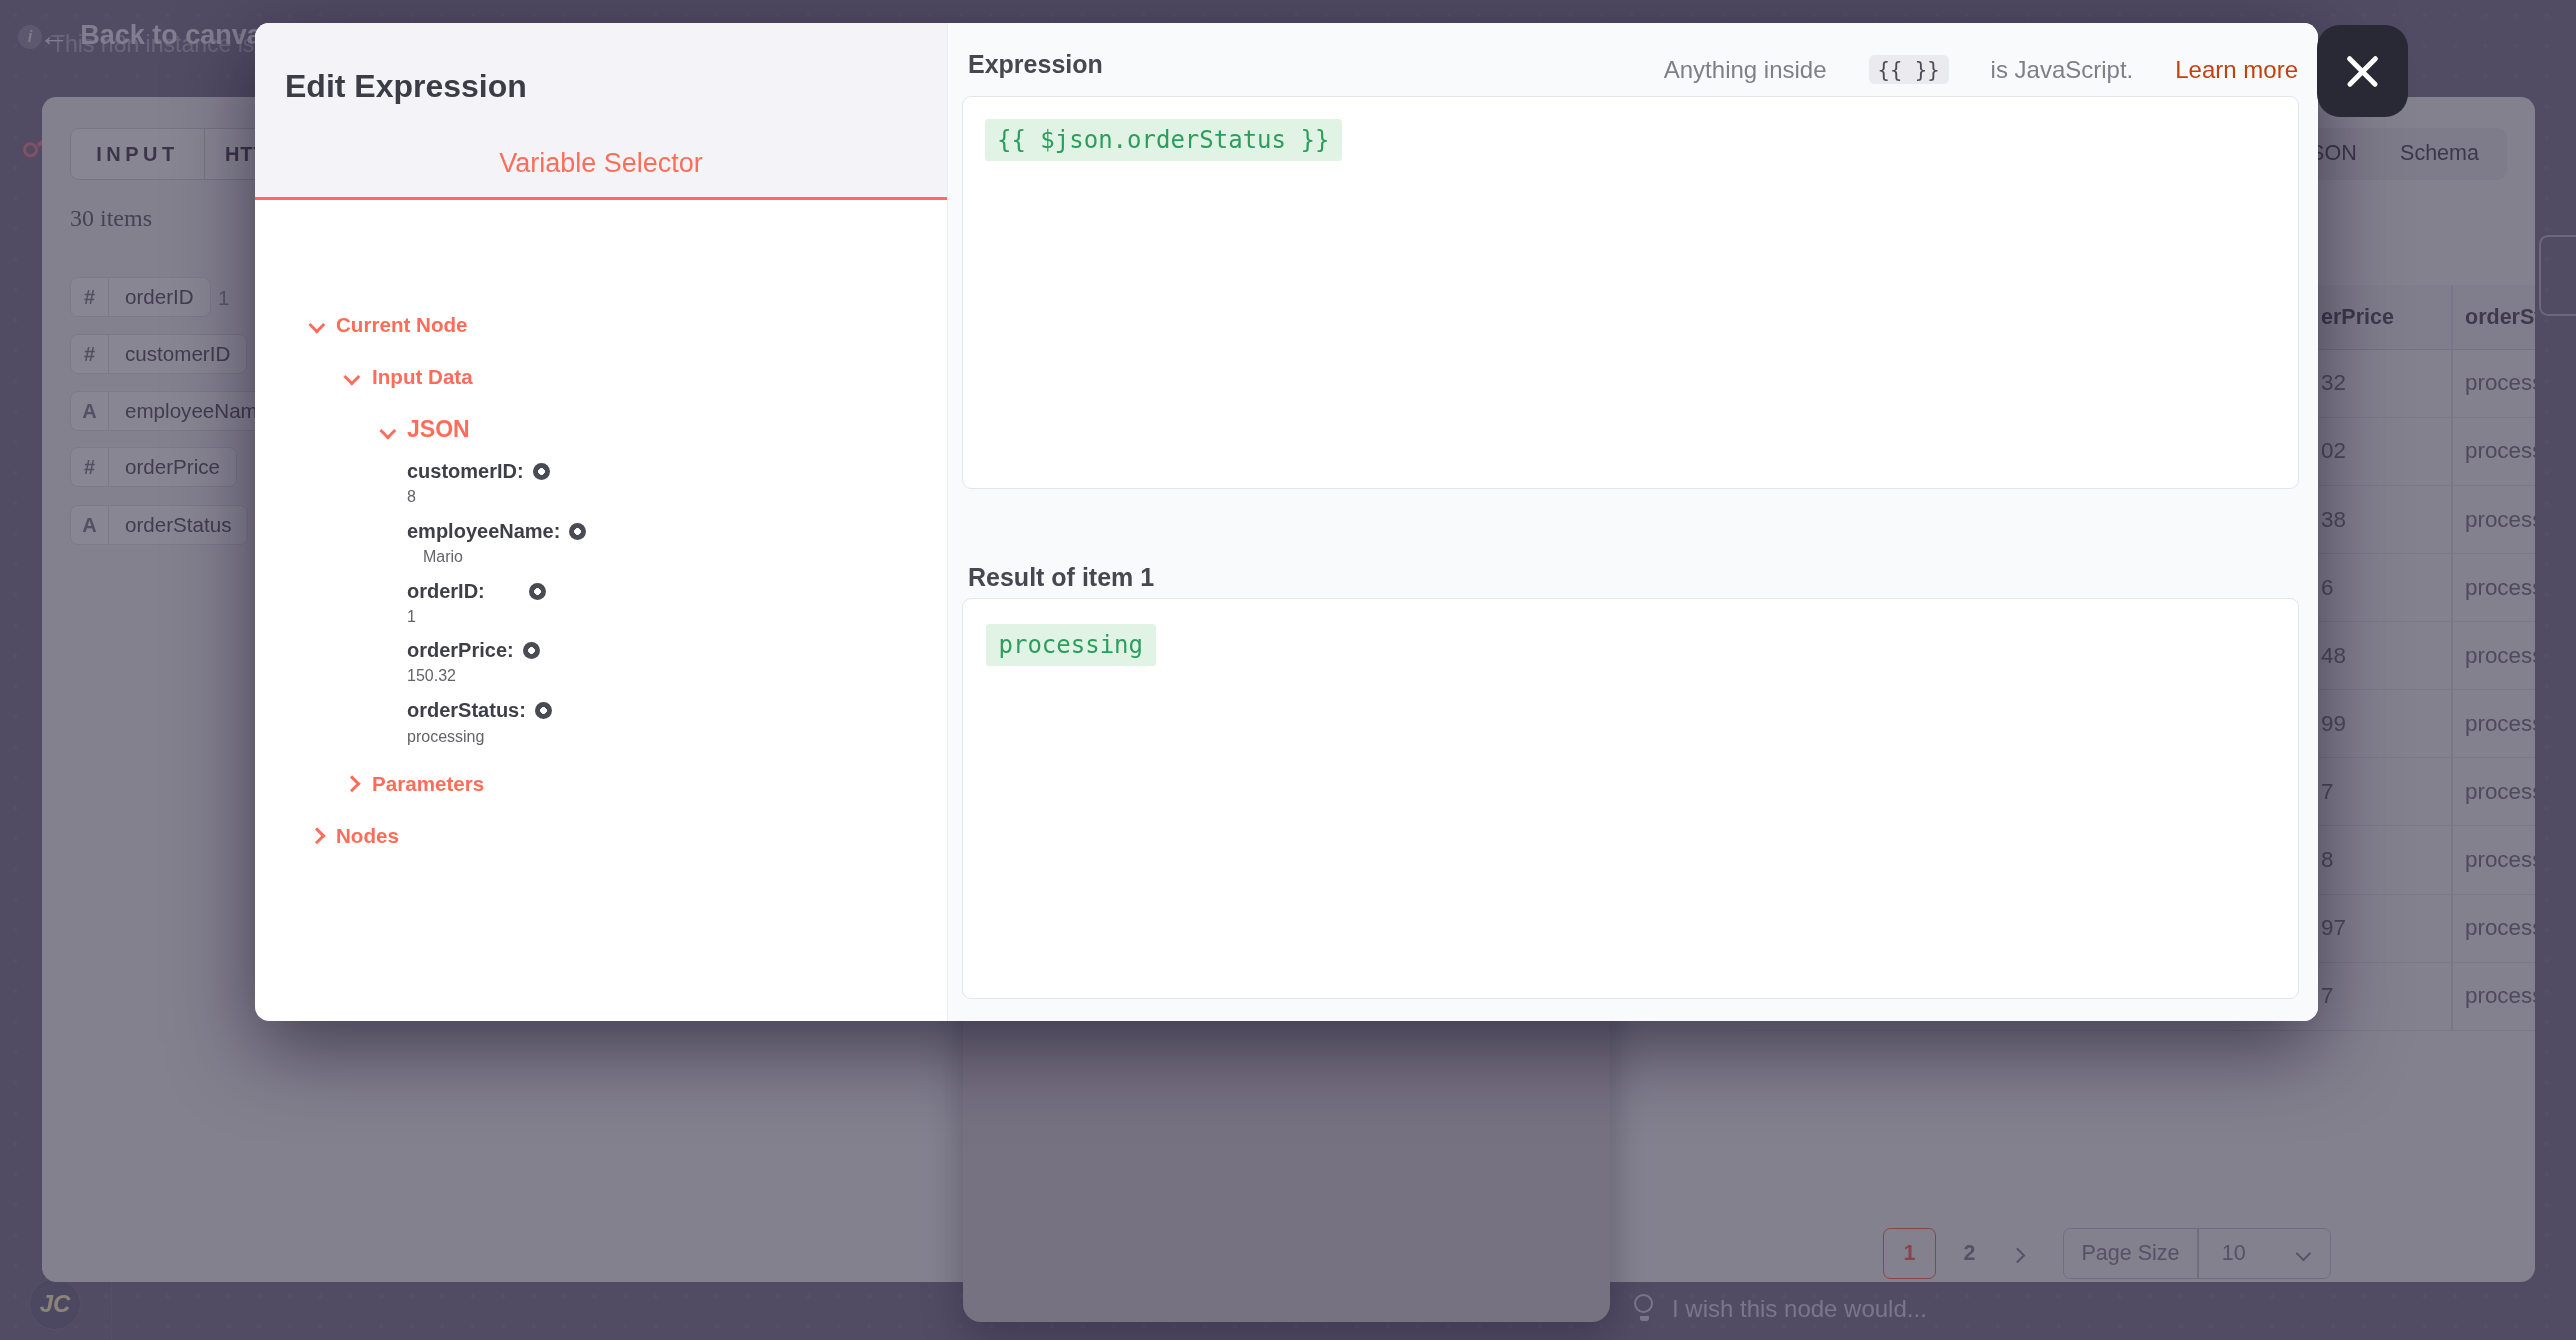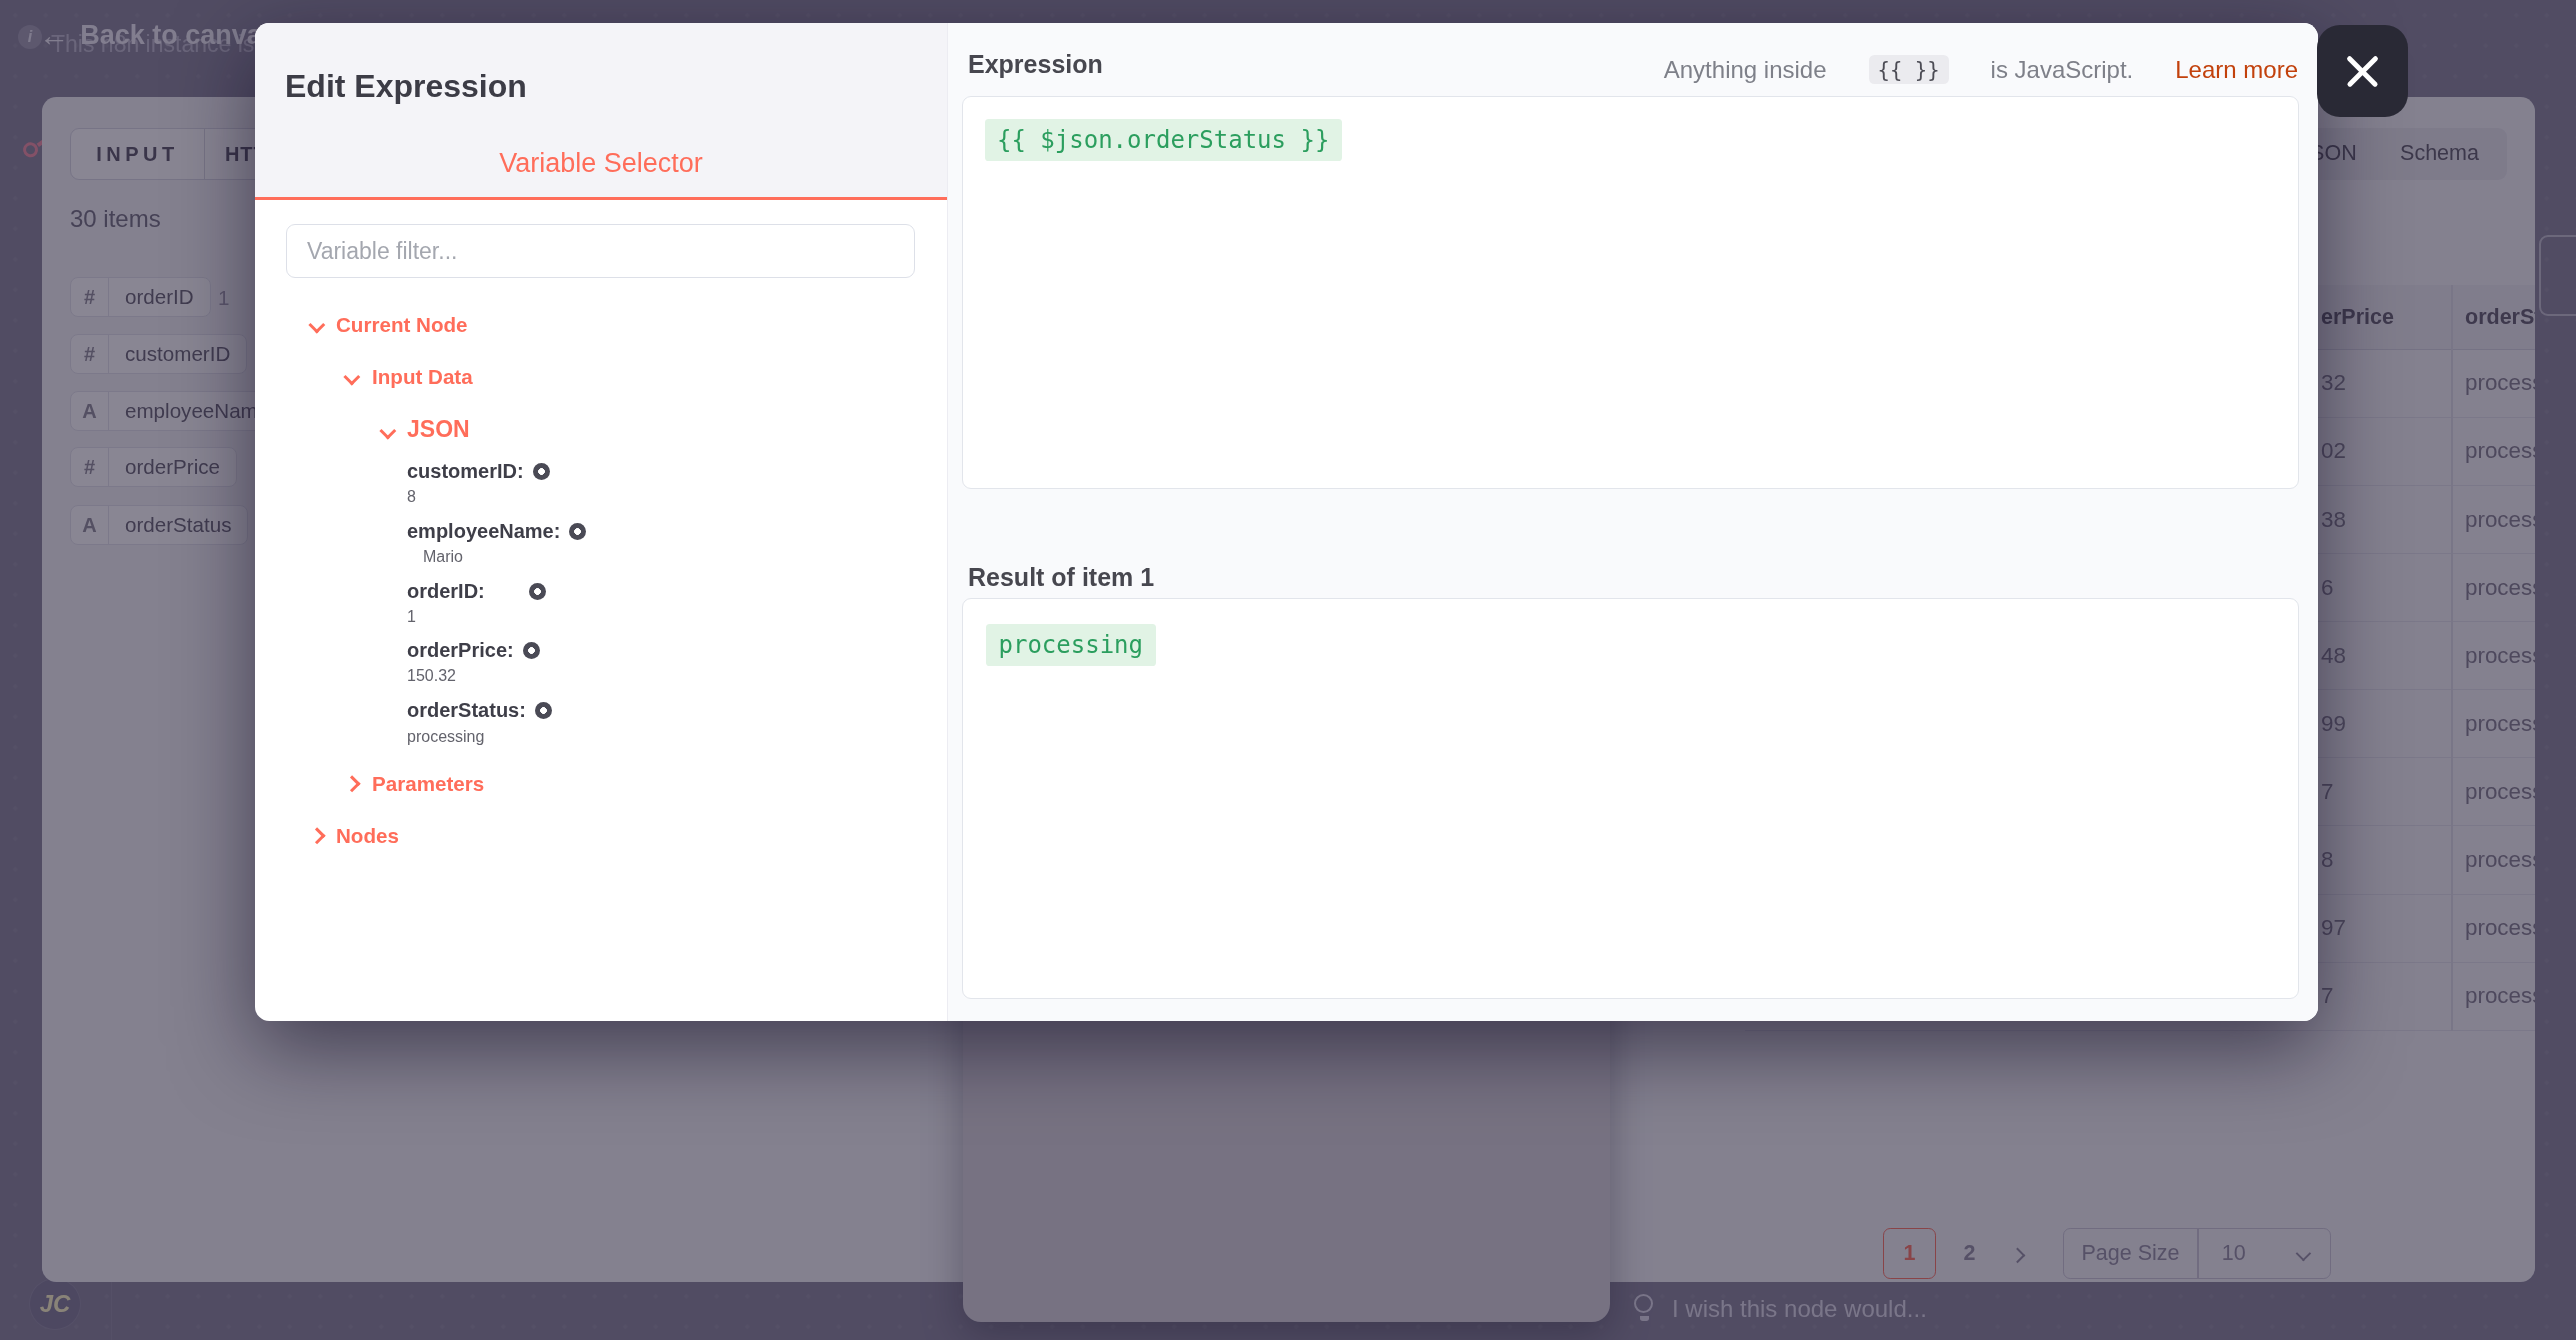--- a/index.html
+++ b/index.html
@@ -129,21 +129,21 @@
     <span class="feedback-text">I wish this node would...</span>
   </div>
   <div class="abs search-frag" style="left:2539px;top:235px;width:54px;height:81px;"></div>
 
   <div class="abs ndv">
 
     <div class="abs seg" style="left:28px;top:31px;width:269px;height:52px;">
       <div class="seg-cell first">INPUT</div>
       <div class="seg-cell src">HTTP</div>
     </div>
-    <div class="abs items-count" style="left:28px;top:108px;">30 items</div>
+    <div class="abs items-count" style="left:28px;top:108px;font-family:Liberation Serif, serif;">30 items</div>
 
     <div class="abs pill" style="top:180px;">
       <span class="pill-type">#</span>
       <span class="pill-name">orderID</span>
     </div>
     <div class="abs pill-preview" style="left:176px;top:189px;">1</div>
     <div class="abs pill" style="top:237px;">
       <span class="pill-type">#</span>
       <span class="pill-name">customerID</span>
     </div>
@@ -225,21 +225,20 @@
 
   <div class="abs overlay"></div>
 
   <div class="abs modal">
 
     <div class="abs mleft-header"></div>
     <div class="abs m-title" style="left:30px;top:45px;">Edit Expression</div>
     <div class="abs m-tab" style="left:0;top:125px;width:692px;text-align:center;">Variable Selector</div>
     <div class="abs m-underline"></div>
 
-    <input class="abs filter-input" style="left: 31px; top: 201px;" placeholder="Variable filter...">
 
     <span class="tchev d" style="left:56px;top:296px;"></span>
     <div class="tree-hd" style="left:81px;top:290px;">Current Node</div>
 
     <span class="tchev d" style="left:91px;top:348px;"></span>
     <div class="tree-hd" style="left:117px;top:342px;">Input Data</div>
 
     <span class="tchev d" style="left:127px;top:402px;"></span>
     <div class="tree-hd lg" style="left:152px;top:393px;">JSON</div>
 

